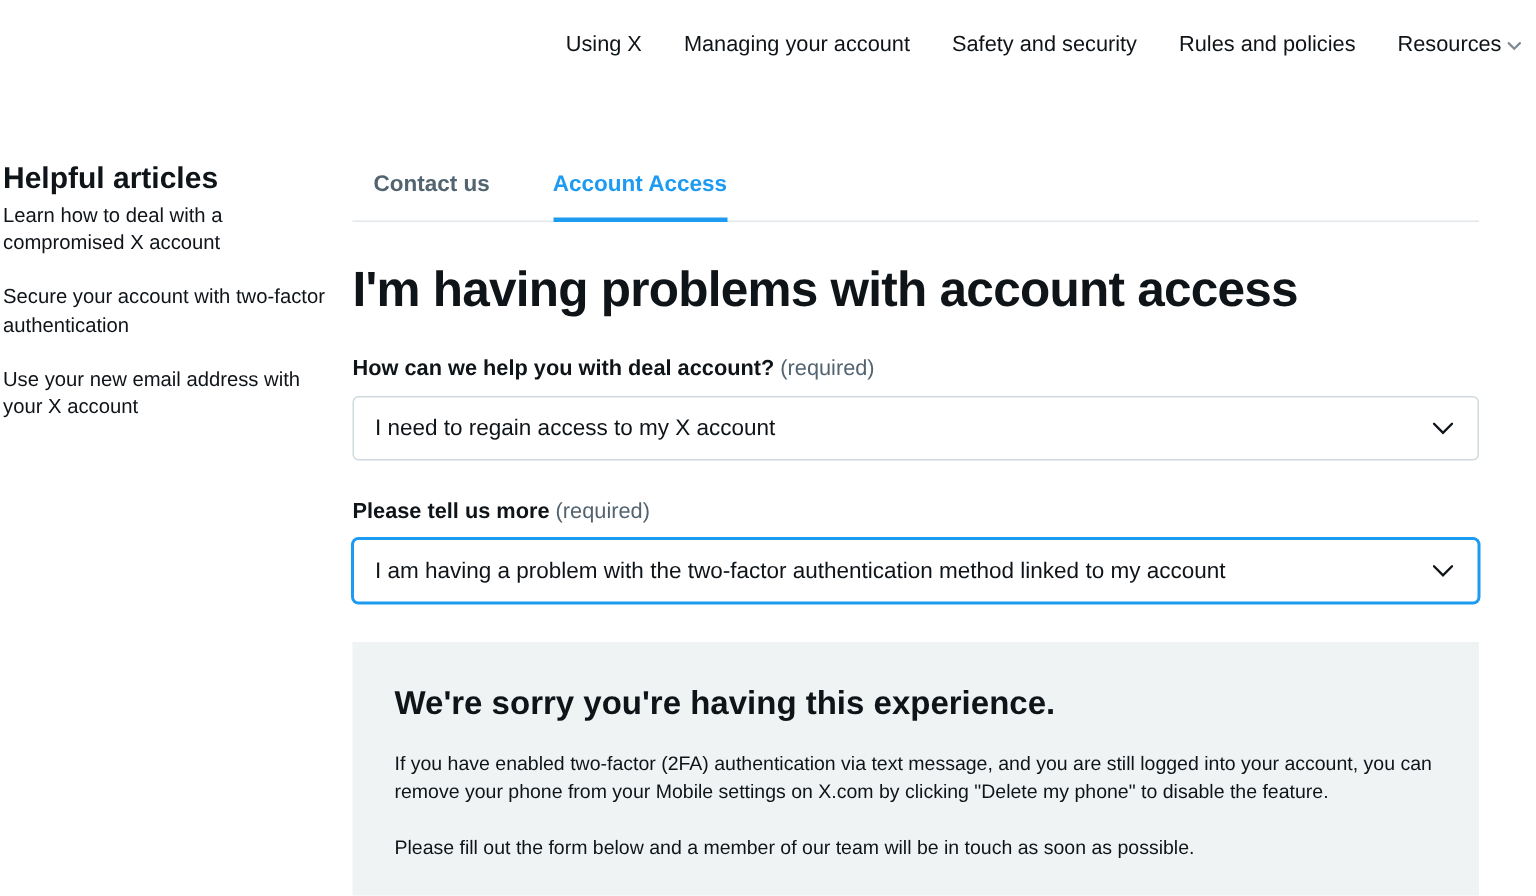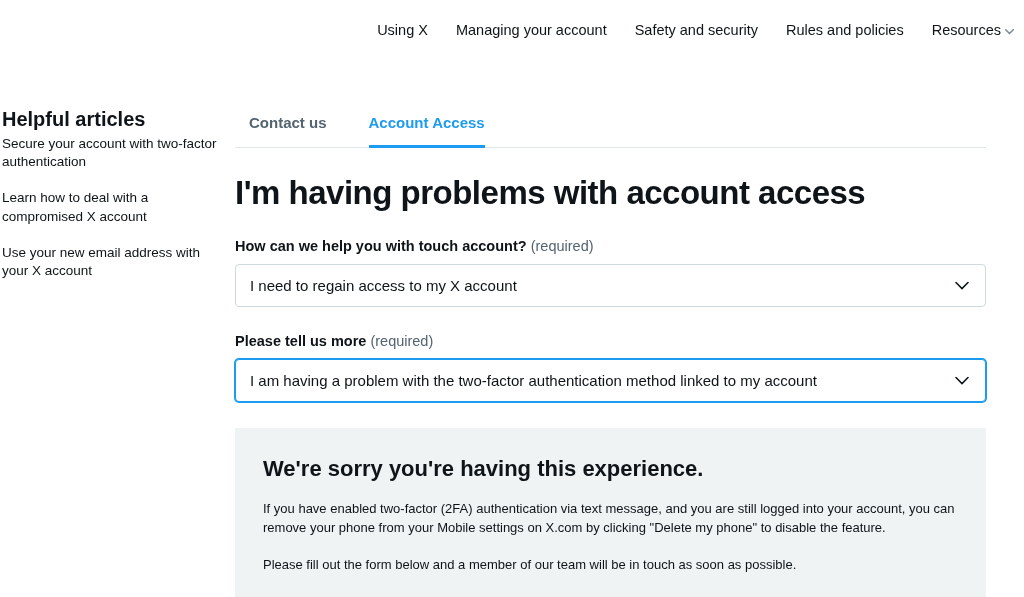--- a/index.html
+++ b/index.html
@@ -130,35 +130,35 @@
       <svg width="9" height="6" viewBox="0 0 12 8">
           <path d="M1 1l5 5 5-5" stroke="#536471" stroke-width="2" fill="none" stroke-linecap="round"></path>
         </svg>
     </span>
   </span>
 </nav>
 
 <div class="layout">
   <aside class="sidebar">
     <h4>Helpful articles</h4>
+    <div class="link">Learn how to deal with a compromised X account</div>
     <div class="link">Secure your account with two-factor authentication</div>
-    <div class="link">Learn how to deal with a compromised X account</div>
     <div class="link">Use your new email address with your X account</div>
   </aside>
 
   <main class="main">
     <div class="tabs">
       <div class="tab">Contact us</div>
       <div class="tab active">Account Access</div>
     </div>
 
     <h1>I'm having problems with account access</h1>
 
     <div class="field-label">
-      <span>How can we help you with touch account?</span>
+      <span>How can we help you with deal account?</span>
       <span class="req">(required)</span>
     </div>
     <div class="select">
       <span>I need to regain access to my X account</span>
       <span class="arrow">
         <svg width="14" height="9" viewBox="0 0 14 9">
             <path d="M1 1l6 6 6-6" stroke="#0f1419" stroke-width="1.6" fill="none" stroke-linecap="round"></path>
           </svg>
       </span>
     </div>

